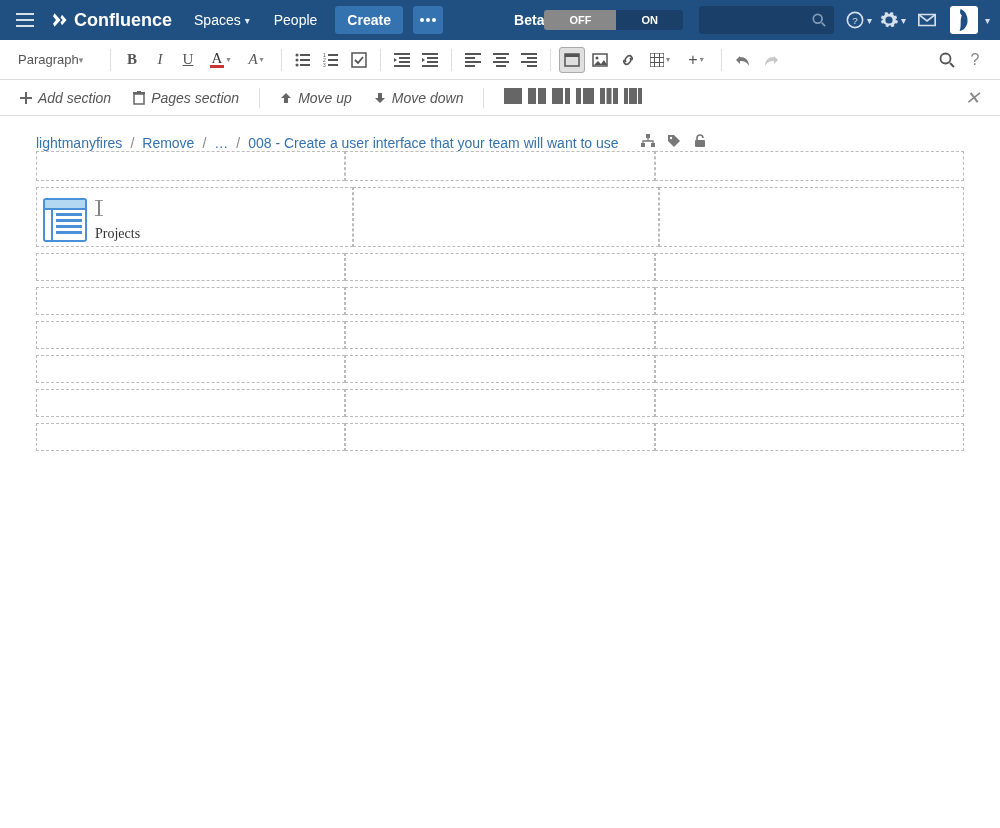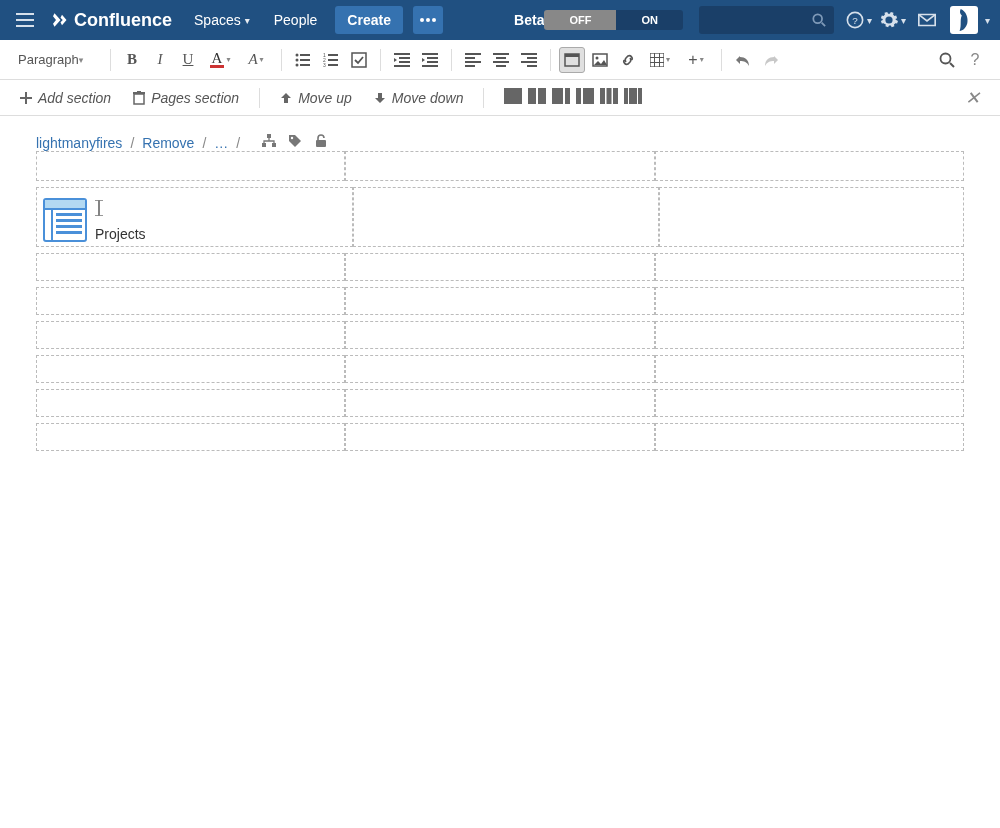--- a/index.html
+++ b/index.html
@@ -91,21 +91,21 @@
   .content { padding:18px 36px; }
   .crumbs { display:flex; align-items:center; gap:8px; font-size:14px; flex-wrap:nowrap; }
   .crumbs a { color:#3572b0; text-decoration:none; }
   .crumbs .slash { color:#888; }
   .crumbs .meta-icons { display:flex; gap:12px; margin-left:14px; }
   .crumbs .meta-icons svg { fill:#777; }
   h1.page-title { font-size:28px; font-weight:400; color:#333; margin:10px 0 18px; }
 
   
   .grid { display:flex; flex-direction:column; gap:6px; }
-  .row { display:flex; gap:0; }
+  .row { display:flex; gap:0;font-family:Liberation Serif, serif; }
   .cell {
     flex:1; min-height:28px;
     border:1px dashed #bbb; background:#fff;
   }
   .row.first .cell { min-height:30px; }
   .row.macro .cell { min-height:60px; }
   .cell.macro-cell { display:flex; align-items:flex-end; padding:4px 6px; gap:8px; }
   .macro-icon {
     width:44px; height:44px; border:2px solid #4a90d9; border-radius:3px;
     display:flex; flex-direction:column; overflow:hidden; background:#fff;
@@ -402,20 +402,21 @@
 </div>
 
 <div class="content">
   <div class="crumbs">
     <a href="#">lightmanyfires</a>
     <span class="slash">/</span>
     <a href="#">Remove</a>
     <span class="slash">/</span>
     <span style="color:#3572b0;cursor:pointer">…</span>
     <span class="slash">/</span>
+    <a href="#">008 - Create a user interface that your team will want to use</a>
     <div class="meta-icons">
       <span><svg width="14" height="14" viewBox="0 0 14 14">
             <rect x="5" width="4" height="4"></rect>
             <rect y="9" width="4" height="4"></rect>
             <rect x="10" y="9" width="4" height="4"></rect>
             <path d="M7 4v3M2 9V7h10v2" fill="none" stroke="#777" stroke-width="1.3"></path>
           </svg></span>
       <span><svg width="14" height="14" viewBox="0 0 14 14">
             <path d="M1 1h6l6 6-6 6-6-6z"></path>
             <circle cx="4" cy="4" r="1.2" fill="#fff"></circle>

